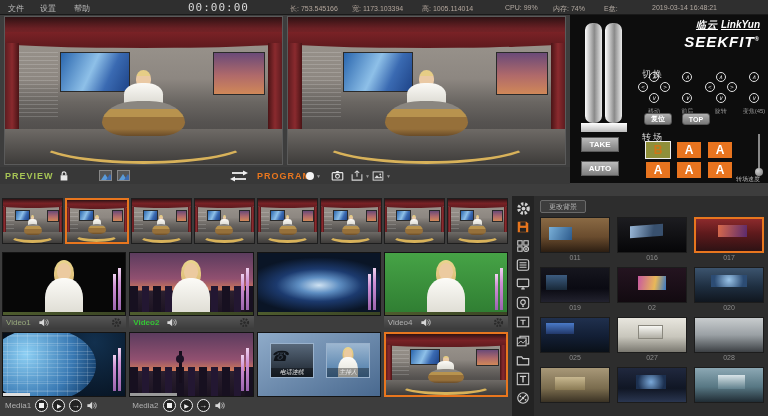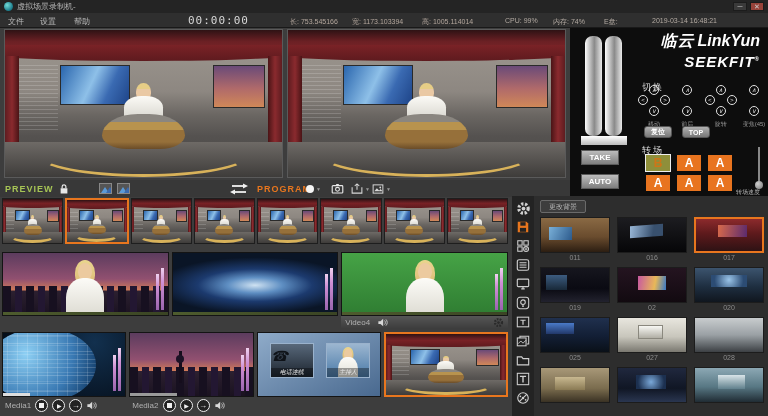--- a/index.html
+++ b/index.html
@@ -88,21 +88,21 @@
   .rp { position:absolute; }
   .blade { top:8px; width:17px; height:100px; border-radius:45%/7%;
     background:linear-gradient(90deg,#fdfdfd,#8a8a8a 55%,#e8e8e8); }
   .bl1 { left:15px; } .bl2 { left:35px; }
   .tbar-base { left:11px; top:108px; width:46px; height:9px; background:linear-gradient(#fff,#bbb); }
   .pushbtn { width:38px; height:15px; border-radius:0; border:1px solid #5a5a5a;
     background:linear-gradient(#bcbcbc,#7e7e7e); color:#fff; font-size:8px; font-weight:bold;
     display:flex; align-items:center; justify-content:center; }
   .take { left:11px; top:122px; } .auto { left:11px; top:146px; }
   .logo { right:8px; top:3px; text-align:right; color:#fff; }
-  .logo-l1 { font-size:16px; font-weight:bold; font-style:italic; }
+  .logo-l1 { font-size:10px; font-weight:bold; font-style:italic;text-decoration:underline; }
   .logo-l1 .cn { letter-spacing:1px; margin-right:3px; }
   .logo-l2 { font-size:15px; font-weight:bold; font-style:italic; letter-spacing:1px; line-height:14px; }
   .logo-reg { font-size:6px; vertical-align:super; }
   .sec-label { font-size:9px; color:#ddd; letter-spacing:2px; }
   .sec-switch { left:72px; top:53px; } .sec-trans { left:72px; top:116px; }
   .dpads { left:66px; top:57px; width:126px; display:flex; justify-content:space-between; }
   .dpad { display:flex; flex-direction:column; align-items:center; width:36px; }
   .dpad.two { width:16px; }
   .dgrid { position:relative; width:34px; height:32px; }
   .dbtn { position:absolute; width:10px; height:10px; border-radius:50%; border:1px solid #e2e2e2;
@@ -318,28 +318,20 @@
       <circle cx="8" cy="8" r="1.4" fill="currentColor"></circle>
       <path d="M3.5 12.5l9-9" stroke="currentColor" stroke-width="1.2"></path>
       <circle cx="5" cy="6" r="1" fill="currentColor"></circle>
         <circle cx="11" cy="10" r="1" fill="currentColor"></circle>
     </symbol>
   </defs>
 </svg>
 
 <div class="app">
 
-  <div class="titlebar">
-    <span class="app-logo"></span>
-    <span class="title">虚拟场景录制机-</span>
-    <span class="win-btns">
-      <span class="win-btn">─</span>
-      <span class="win-btn close">✕</span>
-    </span>
-  </div>
 
   <div class="menubar">
     <span class="menu-item m0">文件</span>
     <span class="menu-item m1">设置</span>
     <span class="menu-item m2">帮助</span>
     <span class="timer">00:00:00</span>
     <span class="dim d0">长: 753.545166</span>
     <span class="dim d1">宽: 1173.103394</span>
     <span class="dim d2">高: 1005.114014</span>
     <span class="stat s0">CPU: 99%</span>
@@ -628,32 +620,68 @@
               <i class="st-arc"></i>
     <i class="st-head"></i>
               <i class="st-body"></i>
               <i class="st-desk"></i>
   </span>
 </div>
       </div>
 
       <div class="video-row">
         <div class="cell">
+          <div class="thumb bg-black">
+            <span class="person">
+                <i class="p-hair"></i>
+                <i class="p-head"></i>
+                <i class="p-body"></i>
+              </span>
+            <i class="meter">
+                <i class="mt2"></i>
+                <i class="mt1"></i>
+              </i>
+            <i class="wavestrip"></i>
+          </div>
+          <div class="cell-bar">
+            <span class="cell-label vid1">Video1</span>
+            <svg class="ic" width="11" height="11" color="#d8d8d8">
+                <use href="#i-speaker"></use>
+              </svg>
+            <span class="bar-right">
+                <svg class="ic" width="11" height="11" color="#2a2a2a">
+                  <use href="#i-gear"></use>
+                </svg>
+              </span>
+          </div>
+        </div>
+        <div class="cell">
           <div class="thumb bg-city">
             <i class="citybars"></i>
             <span class="person">
                 <i class="p-hair"></i>
                 <i class="p-head"></i>
                 <i class="p-body"></i>
               </span>
             <i class="meter">
                 <i class="mt2"></i>
                 <i class="mt1"></i>
               </i>
             <i class="wavestrip"></i>
+          </div>
+          <div class="cell-bar">
+            <span class="cell-label vid2">Video2</span>
+            <svg class="ic" width="11" height="11" color="#d8d8d8">
+                <use href="#i-speaker"></use>
+              </svg>
+            <span class="bar-right">
+                <svg class="ic" width="11" height="11" color="#2a2a2a">
+                  <use href="#i-gear"></use>
+                </svg>
+              </span>
           </div>
         </div>
         <div class="cell">
           <div class="thumb bg-swirl">
             <i class="meter">
                 <i class="mt2"></i>
                 <i class="mt1"></i>
               </i>
             <i class="wavestrip"></i>
           </div>

